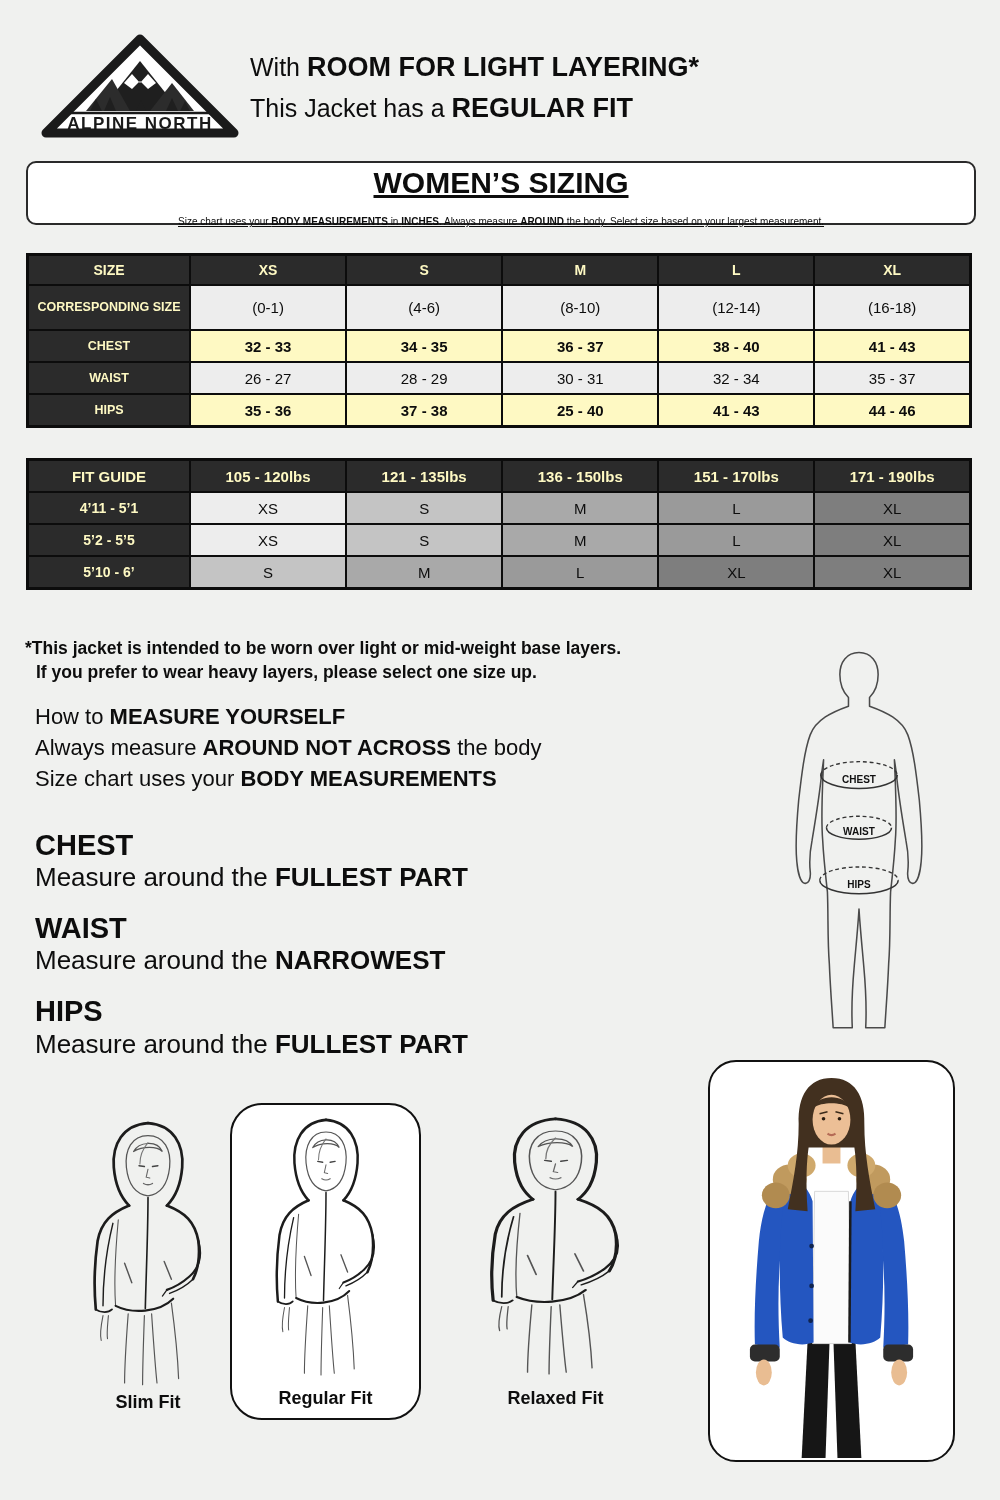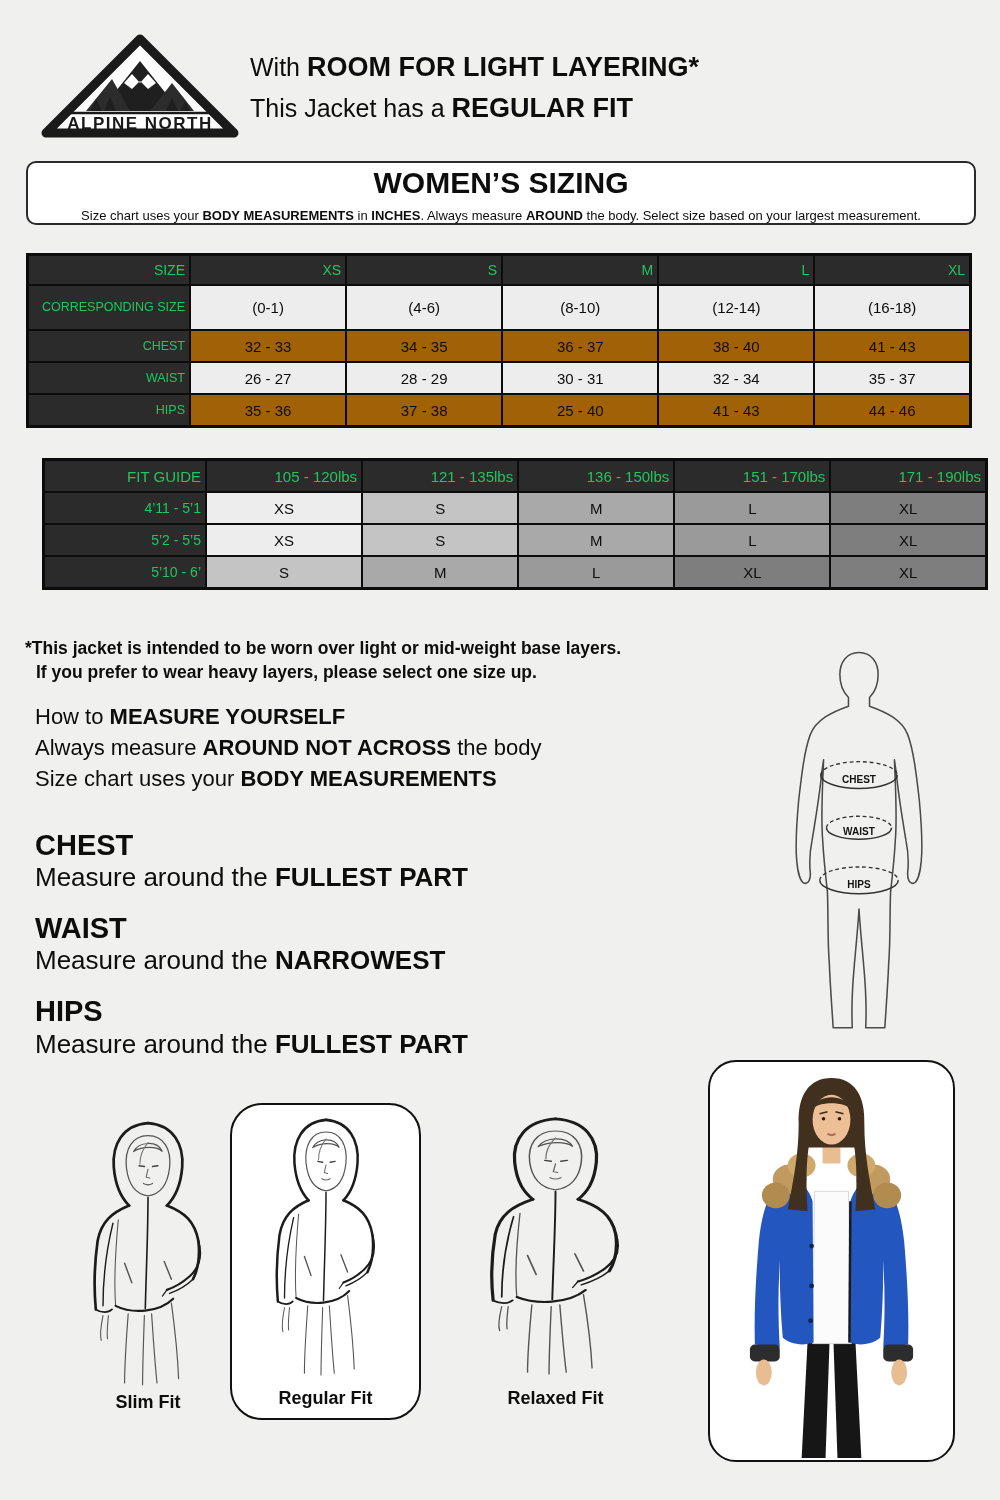--- a/index.html
+++ b/index.html
@@ -9,40 +9,40 @@
 
   
   #logo{left:40px;top:33px;width:200px;height:110px;}
   #title-block{left:250px;top:42px;width:720px;}
   #main-title{font-size:38px;font-weight:800;letter-spacing:.5px;line-height:1;margin:0;}
   .subline{font-size:25px;margin-top:10px;line-height:1.15;}
   .subline b{font-size:27px;font-weight:800;}
 
   
   #sizing-box{left:26px;top:161px;width:946px;height:60px;background:#fff;
-              border:2px solid #2a2a2a;border-radius:10px;text-align:center;}
+              border:2px solid #2a2a2a;border-radius:10px;text-align:center;text-decoration:underline;}
   #sizing-title{font-size:30px;font-weight:800;margin-top:3px;line-height:1.1;}
-  #sizing-desc{font-size:13px;margin-top:9px;}
+  #sizing-desc{font-size:10px;margin-top:17px;}
   #sizing-desc b{font-weight:800;}
 
   
   table{border-collapse:collapse;table-layout:fixed;width:946px;}
   #size-table{left:26px;top:253px;}
-  #fit-table{left:42px;top:458px;}
+  #fit-table{left:26px;top:458px;}
   th,td{border:2px solid #0c0c0c;text-align:center;vertical-align:middle;padding:0 4px;}
   table{border:3px solid #0c0c0c;}
-  .dark{background:#2b2b2b;color:#22c55e;font-weight:400;text-align:right;}
+  .dark{background:#2b2b2b;color:#fef9c3;font-weight:700;}
   .col-label{width:152px;}
   #size-table th{height:28px;font-size:14px;}
   #size-table td{font-size:15px;}
   #size-table .row-label{font-size:12.5px;line-height:1.15;}
   .r-corr td{height:43px;}
   .r-std td{height:30px;}
   .light{background:#ededed;}
-  .gray{background:#a16207;}
+  .gray{background:#fef9c3;font-weight:bold;}
   #fit-table th{height:30px;font-size:15px;}
   #fit-table td{height:30px;font-size:15px;}
   #fit-table .row-label{font-size:14px;}
   .sz-XS{background:#ededed;}
   .sz-S{background:#c4c4c4;}
   .sz-M{background:#a9a9a9;}
   .sz-L{background:#9a9a9a;}
   .sz-XL{background:#7e7e7e;}
 
   

